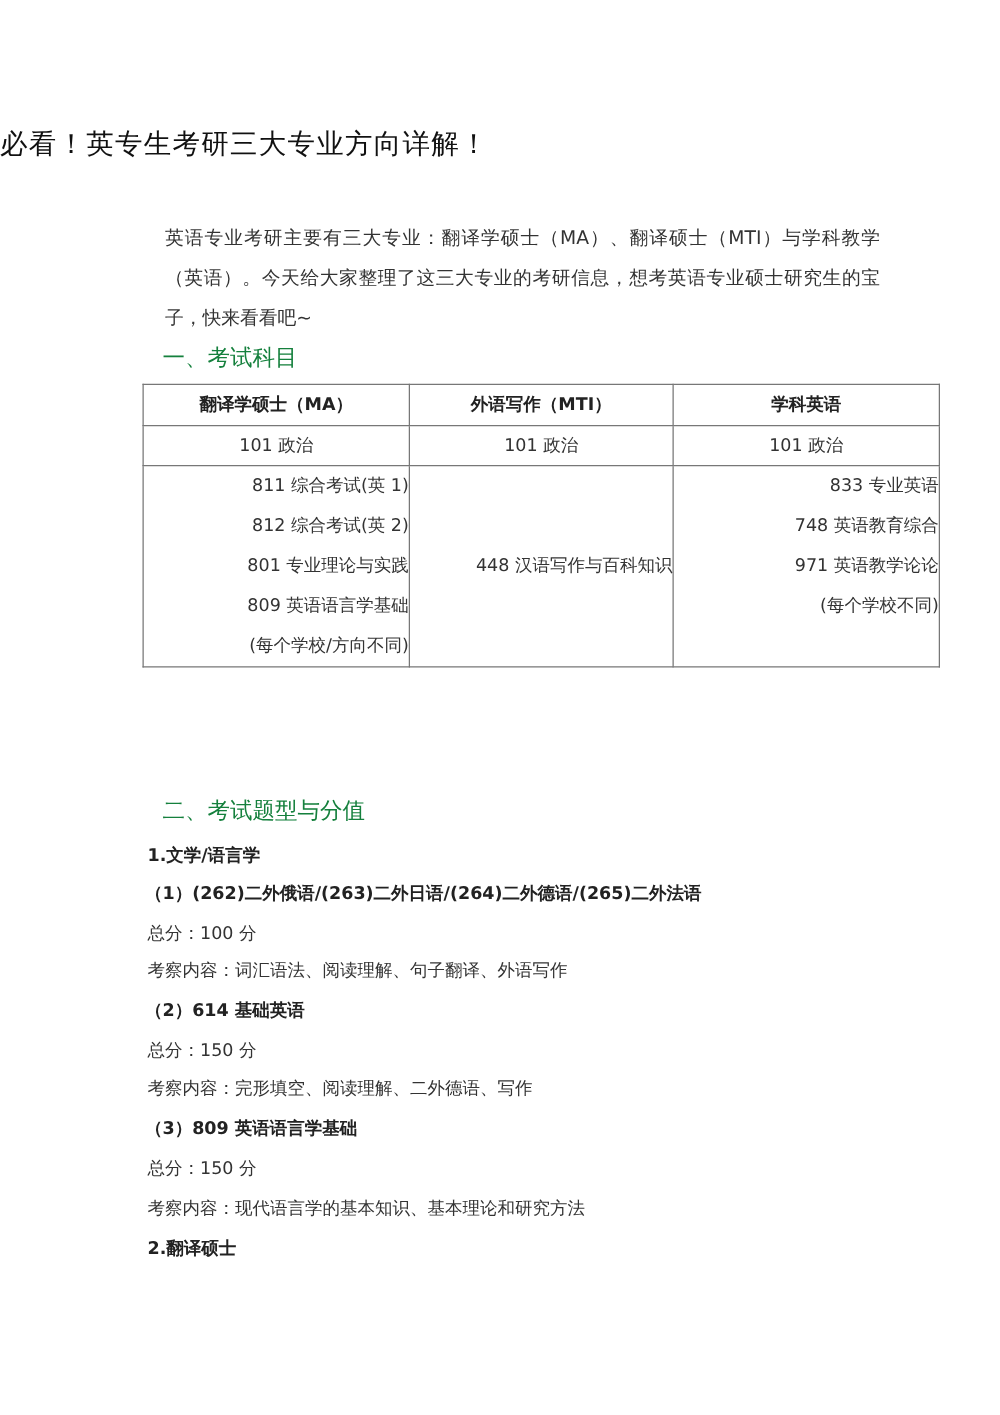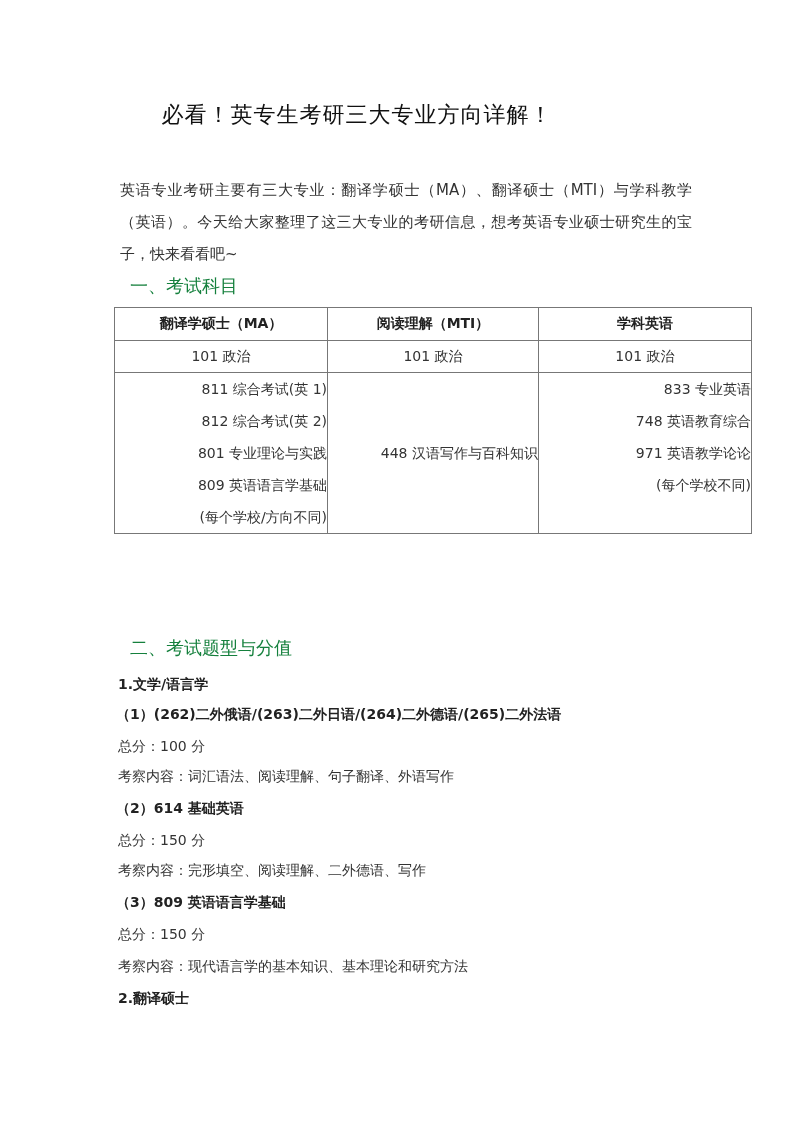--- a/index.html
+++ b/index.html
@@ -1,20 +1,20 @@
 <!DOCTYPE html>
 <html><head>
 <meta charset="utf-8">
 <style>
   html, body { margin:0; padding:0; background:#ffffff; }
   body { width:800px; height:1132px; position:relative; overflow:hidden;
          font-family:"DejaVu Sans","Liberation Sans",sans-serif; color:#222; }
-  .title { position:absolute; left:0; width:666px; top:100px; text-align:center;
-           font-size:22px; color:#111; letter-spacing:1px;padding-left:24px; }
-  .para { position:absolute; left:120px; width:572px; top:174px; font-size:15px;
+  .title { position:absolute; left:0; width:666px; top:100px; text-align:left;
+           font-size:22px; color:#111; letter-spacing:1px; }
+  .para { position:absolute; left:132px; width:572px; top:174px; font-size:15px;
           line-height:32px; color:#333; text-align:justify; }
   .h1 { position:absolute; left:118px; font-size:18px; color:#15803d;margin-left:12px; }
   table.subj { position:absolute; left:114px; top:307px; width:638px;
                border-collapse:collapse; font-size:14px; color:#333; }
   table.subj td, table.subj th { border:1.5px solid #777; text-align:center;
                padding:0; font-weight:normal; }
   table.subj th { height:32px; font-weight:bold; color:#222; }
   table.subj tr.r td { height:31px;margin-left:28px; }
   table.subj td.multi { height:157px; line-height:32px; vertical-align:middle;text-align:right; }
   .col1 { width:191px; } .col2 { width:189px; } .col3 { width:191px; }
@@ -26,21 +26,21 @@
 
 <div class="title">必看！英专生考研三大专业方向详解！</div>
 <div class="para">英语专业考研主要有三大专业：翻译学硕士（MA）、翻译硕士（MTI）与学科教学（英语）。今天给大家整理了这三大专业的考研信息，想考英语专业硕士研究生的宝子，快来看看吧~</div>
 
 <div class="h1" style="top:274px;">一、考试科目</div>
 
 <table class="subj">
   <tbody>
       <tr>
     <th class="col1">翻译学硕士（MA）</th>
-    <th class="col2">阅读理解（MTI）</th>
+    <th class="col2">外语写作（MTI）</th>
     <th class="col3">学科英语</th>
   </tr>
   <tr class="r">
     <td>101 政治</td>
     <td>101 政治</td>
     <td>101 政治</td>
   </tr>
   <tr>
     <td class="multi">
       <div>811 综合考试(英 1)</div>

